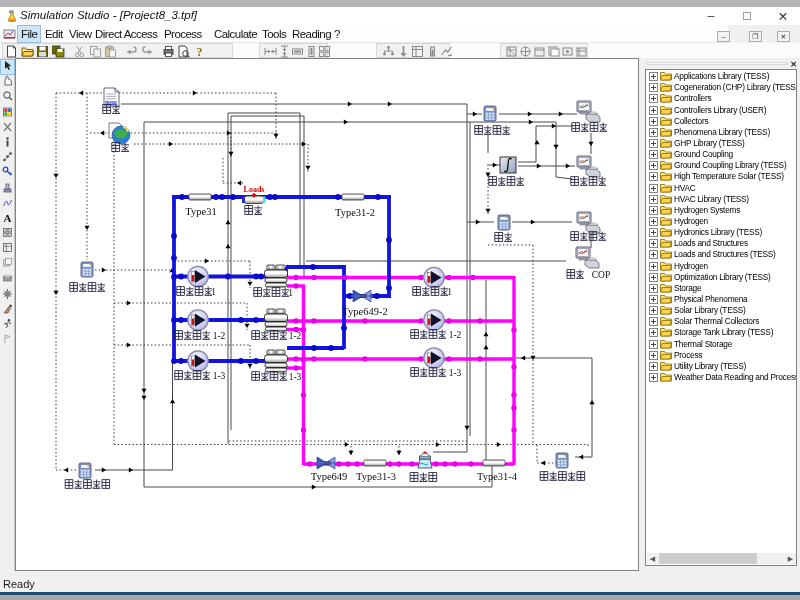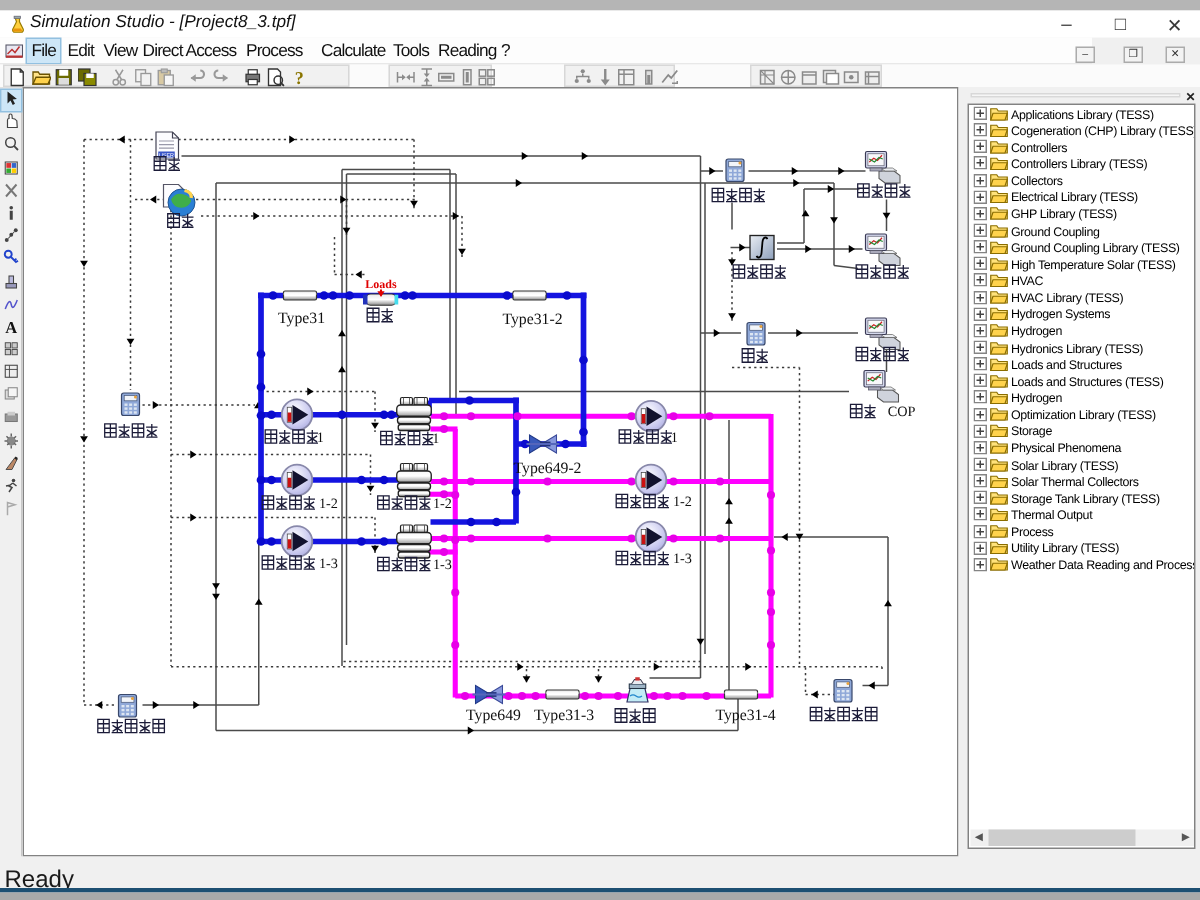--- a/index.html
+++ b/index.html
@@ -16,28 +16,28 @@
 .tbi svg { display:block; }
 #leftbar { position:absolute; left:0; top:59px; width:15px; height:512px; background:#f0f0f0; border-right:1px solid #c8c8c8; }
 .lti { width:13px; height:14.2px; margin:0 0 0 1px; }
 .lti svg { display:block; margin:1px auto; }
 .lti.sel { background:#cde6f7; outline:1px solid #92c0e0; }
 #canvas { position:absolute; left:15px; top:58px; width:624px; height:513px; background:#ffffff; border:1px solid #828282; }
 #rpanel { position:absolute; left:639px; top:58px; width:161px; height:513px; background:#f0f0f0; }
 #grip { position:absolute; left:8px; top:4px; width:140px; height:3px; border:1px solid #d8d8d8; background:#f6f6f6; }
 #rclose { position:absolute; right:3px; top:2px; font-size:8px; color:#222; font-weight:bold; }
 #tree { position:absolute; left:6px; top:11px; width:152px; height:497px; background:#fff; border:1px solid #828282; overflow:hidden; }
-.trow { display:flex; align-items:center; height:11.15px; padding-left:3px; white-space:nowrap; }
+.trow { display:flex; align-items:flex-end; height:11.15px; padding-left:3px; white-space:nowrap; }
 .trow svg { margin-right:2px; }
 .trow span { font-size:8.3px; color:#000; letter-spacing:-0.25px; }
 #hscroll { position:absolute; left:1px; bottom:1px; width:149px; height:11px; background:#f0f0f0; }
 #hscroll .thumb { position:absolute; left:12px; top:0; width:98px; height:11px; background:#cdcdcd; }
 #hscroll .ar { position:absolute; top:0; width:11px; height:11px; font-size:7px; color:#555; text-align:center; line-height:11px; }
 #status { position:absolute; left:0; top:571px; width:800px; height:22px; background:#f0f0f0; }
-#status .txt { position:absolute; left:3px; top:7px; font-size:16px; color:#1a1a1a; }
+#status .txt { position:absolute; left:3px; top:7px; font-size:11px; color:#1a1a1a; }
 #blueline { position:absolute; left:0; top:592px; width:800px; height:3px; background:#1d4f72; }
 #bottomstrip { position:absolute; left:0; top:595px; width:800px; height:5px; background:#a9a9a9; }
 #wbtns span { position:absolute; width:14px; text-align:center; font-size:12.5px; color:#3a3a3a; top:9px; }
 #mdibtns span { position:absolute; top:31px; width:13px; height:11px; border:1px solid #ababab; background:#f3f3f3; font-size:7px; line-height:9px; text-align:center; color:#333; }
 </style></head>
 <body>
 <div id="app">
 <div id="topstrip"></div>
 <div id="title">
  <svg style="position:absolute;left:5px;top:3px" width="13" height="13" viewBox="0 0 13 13">
@@ -949,21 +949,21 @@
         <div class="trow">
           <svg width="9" height="9" viewBox="0 0 9 9" style="flex:none">
             <rect x="0.5" y="0.5" width="8" height="8" fill="#fff" stroke="#848484"></rect>
             <line x1="2" y1="4.5" x2="7" y2="4.5" stroke="#444"></line>
             <line x1="4.5" y1="2" x2="4.5" y2="7" stroke="#444"></line>
           </svg>
           <svg width="12" height="10" viewBox="0 0 12 10" style="flex:none">
             <path d="M0.5,9 V1.5 h4 l1,1.5 H11.5 V9 Z" fill="#ffe27a" stroke="#8a6d00" stroke-width="0.8"></path>
             <path d="M0.5,9 L2,4.5 h9.5 L10,9 Z" fill="#ffd34d" stroke="#8a6d00" stroke-width="0.8"></path>
           </svg>
-          <span>Controllers Library (TESS)</span>
+          <span>Controllers Library (USER)</span>
         </div>
         <div class="trow">
           <svg width="9" height="9" viewBox="0 0 9 9" style="flex:none">
             <rect x="0.5" y="0.5" width="8" height="8" fill="#fff" stroke="#848484"></rect>
             <line x1="2" y1="4.5" x2="7" y2="4.5" stroke="#444"></line>
             <line x1="4.5" y1="2" x2="4.5" y2="7" stroke="#444"></line>
           </svg>
           <svg width="12" height="10" viewBox="0 0 12 10" style="flex:none">
             <path d="M0.5,9 V1.5 h4 l1,1.5 H11.5 V9 Z" fill="#ffe27a" stroke="#8a6d00" stroke-width="0.8"></path>
             <path d="M0.5,9 L2,4.5 h9.5 L10,9 Z" fill="#ffd34d" stroke="#8a6d00" stroke-width="0.8"></path>
@@ -973,21 +973,21 @@
         <div class="trow">
           <svg width="9" height="9" viewBox="0 0 9 9" style="flex:none">
             <rect x="0.5" y="0.5" width="8" height="8" fill="#fff" stroke="#848484"></rect>
             <line x1="2" y1="4.5" x2="7" y2="4.5" stroke="#444"></line>
             <line x1="4.5" y1="2" x2="4.5" y2="7" stroke="#444"></line>
           </svg>
           <svg width="12" height="10" viewBox="0 0 12 10" style="flex:none">
             <path d="M0.5,9 V1.5 h4 l1,1.5 H11.5 V9 Z" fill="#ffe27a" stroke="#8a6d00" stroke-width="0.8"></path>
             <path d="M0.5,9 L2,4.5 h9.5 L10,9 Z" fill="#ffd34d" stroke="#8a6d00" stroke-width="0.8"></path>
           </svg>
-          <span>Electrical Library (TESS)</span>
+          <span>Phenomena Library (TESS)</span>
         </div>
         <div class="trow">
           <svg width="9" height="9" viewBox="0 0 9 9" style="flex:none">
             <rect x="0.5" y="0.5" width="8" height="8" fill="#fff" stroke="#848484"></rect>
             <line x1="2" y1="4.5" x2="7" y2="4.5" stroke="#444"></line>
             <line x1="4.5" y1="2" x2="4.5" y2="7" stroke="#444"></line>
           </svg>
           <svg width="12" height="10" viewBox="0 0 12 10" style="flex:none">
             <path d="M0.5,9 V1.5 h4 l1,1.5 H11.5 V9 Z" fill="#ffe27a" stroke="#8a6d00" stroke-width="0.8"></path>
             <path d="M0.5,9 L2,4.5 h9.5 L10,9 Z" fill="#ffd34d" stroke="#8a6d00" stroke-width="0.8"></path>
@@ -1201,21 +1201,21 @@
         <div class="trow">
           <svg width="9" height="9" viewBox="0 0 9 9" style="flex:none">
             <rect x="0.5" y="0.5" width="8" height="8" fill="#fff" stroke="#848484"></rect>
             <line x1="2" y1="4.5" x2="7" y2="4.5" stroke="#444"></line>
             <line x1="4.5" y1="2" x2="4.5" y2="7" stroke="#444"></line>
           </svg>
           <svg width="12" height="10" viewBox="0 0 12 10" style="flex:none">
             <path d="M0.5,9 V1.5 h4 l1,1.5 H11.5 V9 Z" fill="#ffe27a" stroke="#8a6d00" stroke-width="0.8"></path>
             <path d="M0.5,9 L2,4.5 h9.5 L10,9 Z" fill="#ffd34d" stroke="#8a6d00" stroke-width="0.8"></path>
           </svg>
-          <span>Thermal Output</span>
+          <span>Thermal Storage</span>
         </div>
         <div class="trow">
           <svg width="9" height="9" viewBox="0 0 9 9" style="flex:none">
             <rect x="0.5" y="0.5" width="8" height="8" fill="#fff" stroke="#848484"></rect>
             <line x1="2" y1="4.5" x2="7" y2="4.5" stroke="#444"></line>
             <line x1="4.5" y1="2" x2="4.5" y2="7" stroke="#444"></line>
           </svg>
           <svg width="12" height="10" viewBox="0 0 12 10" style="flex:none">
             <path d="M0.5,9 V1.5 h4 l1,1.5 H11.5 V9 Z" fill="#ffe27a" stroke="#8a6d00" stroke-width="0.8"></path>
             <path d="M0.5,9 L2,4.5 h9.5 L10,9 Z" fill="#ffd34d" stroke="#8a6d00" stroke-width="0.8"></path>

